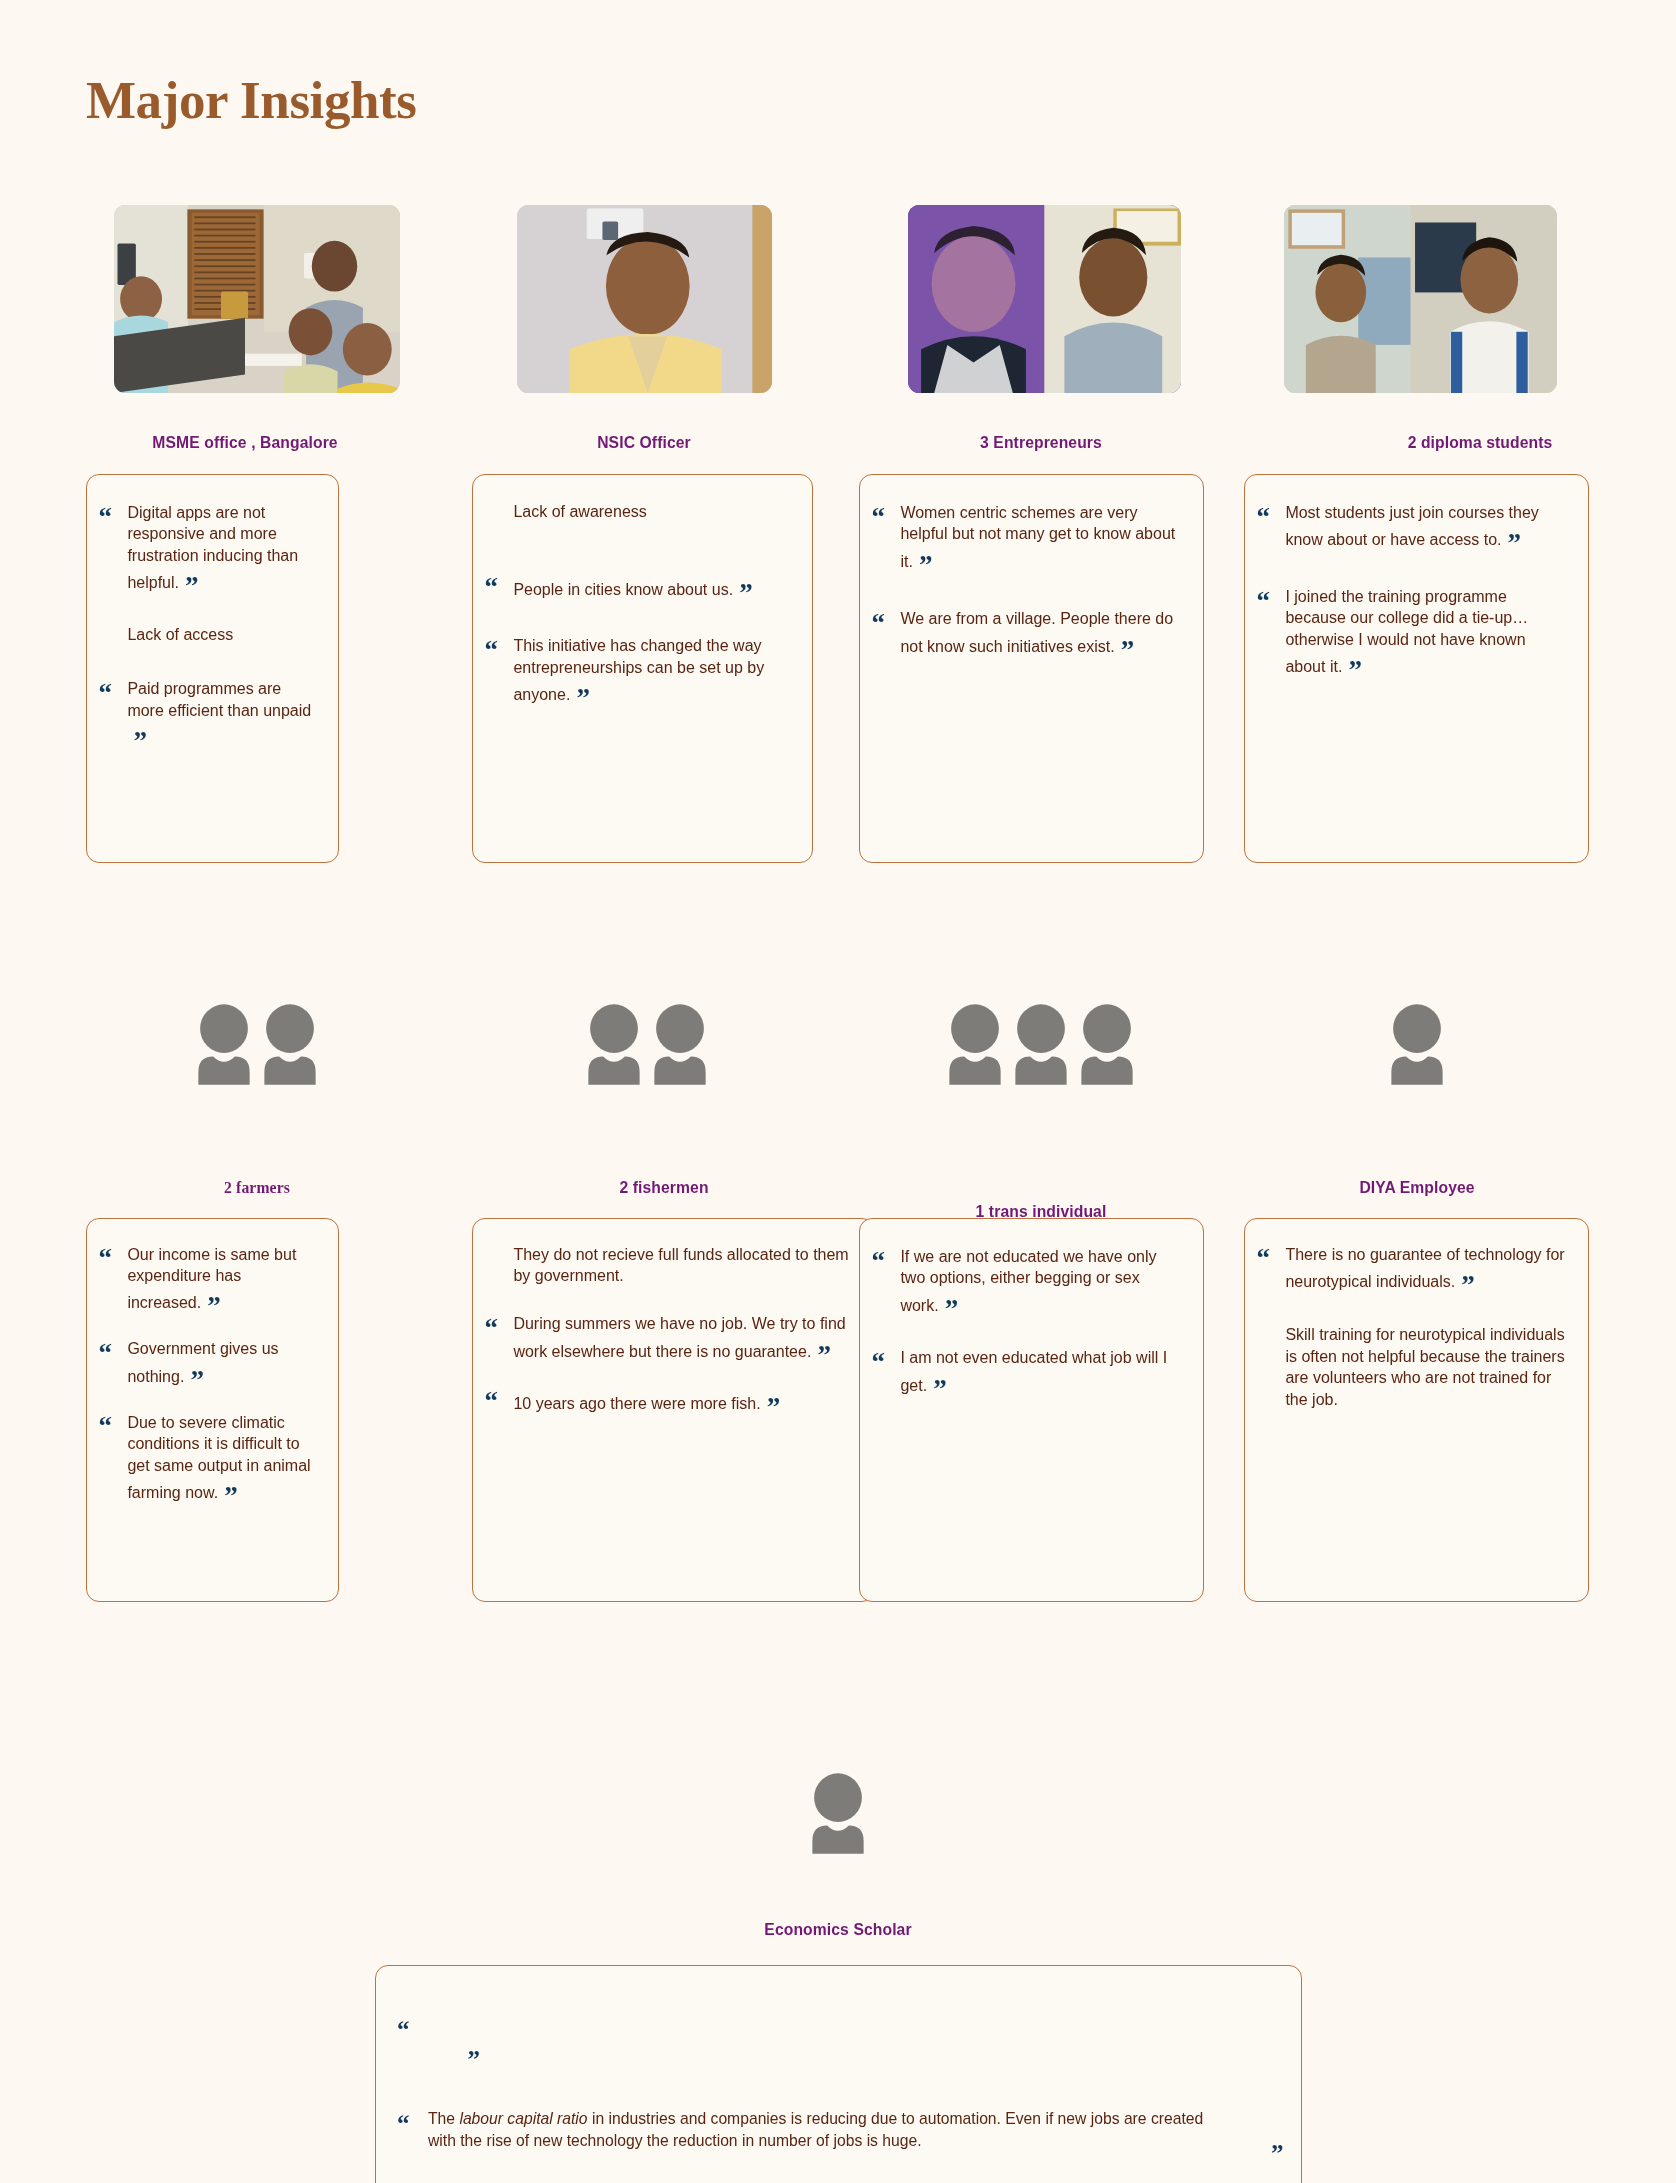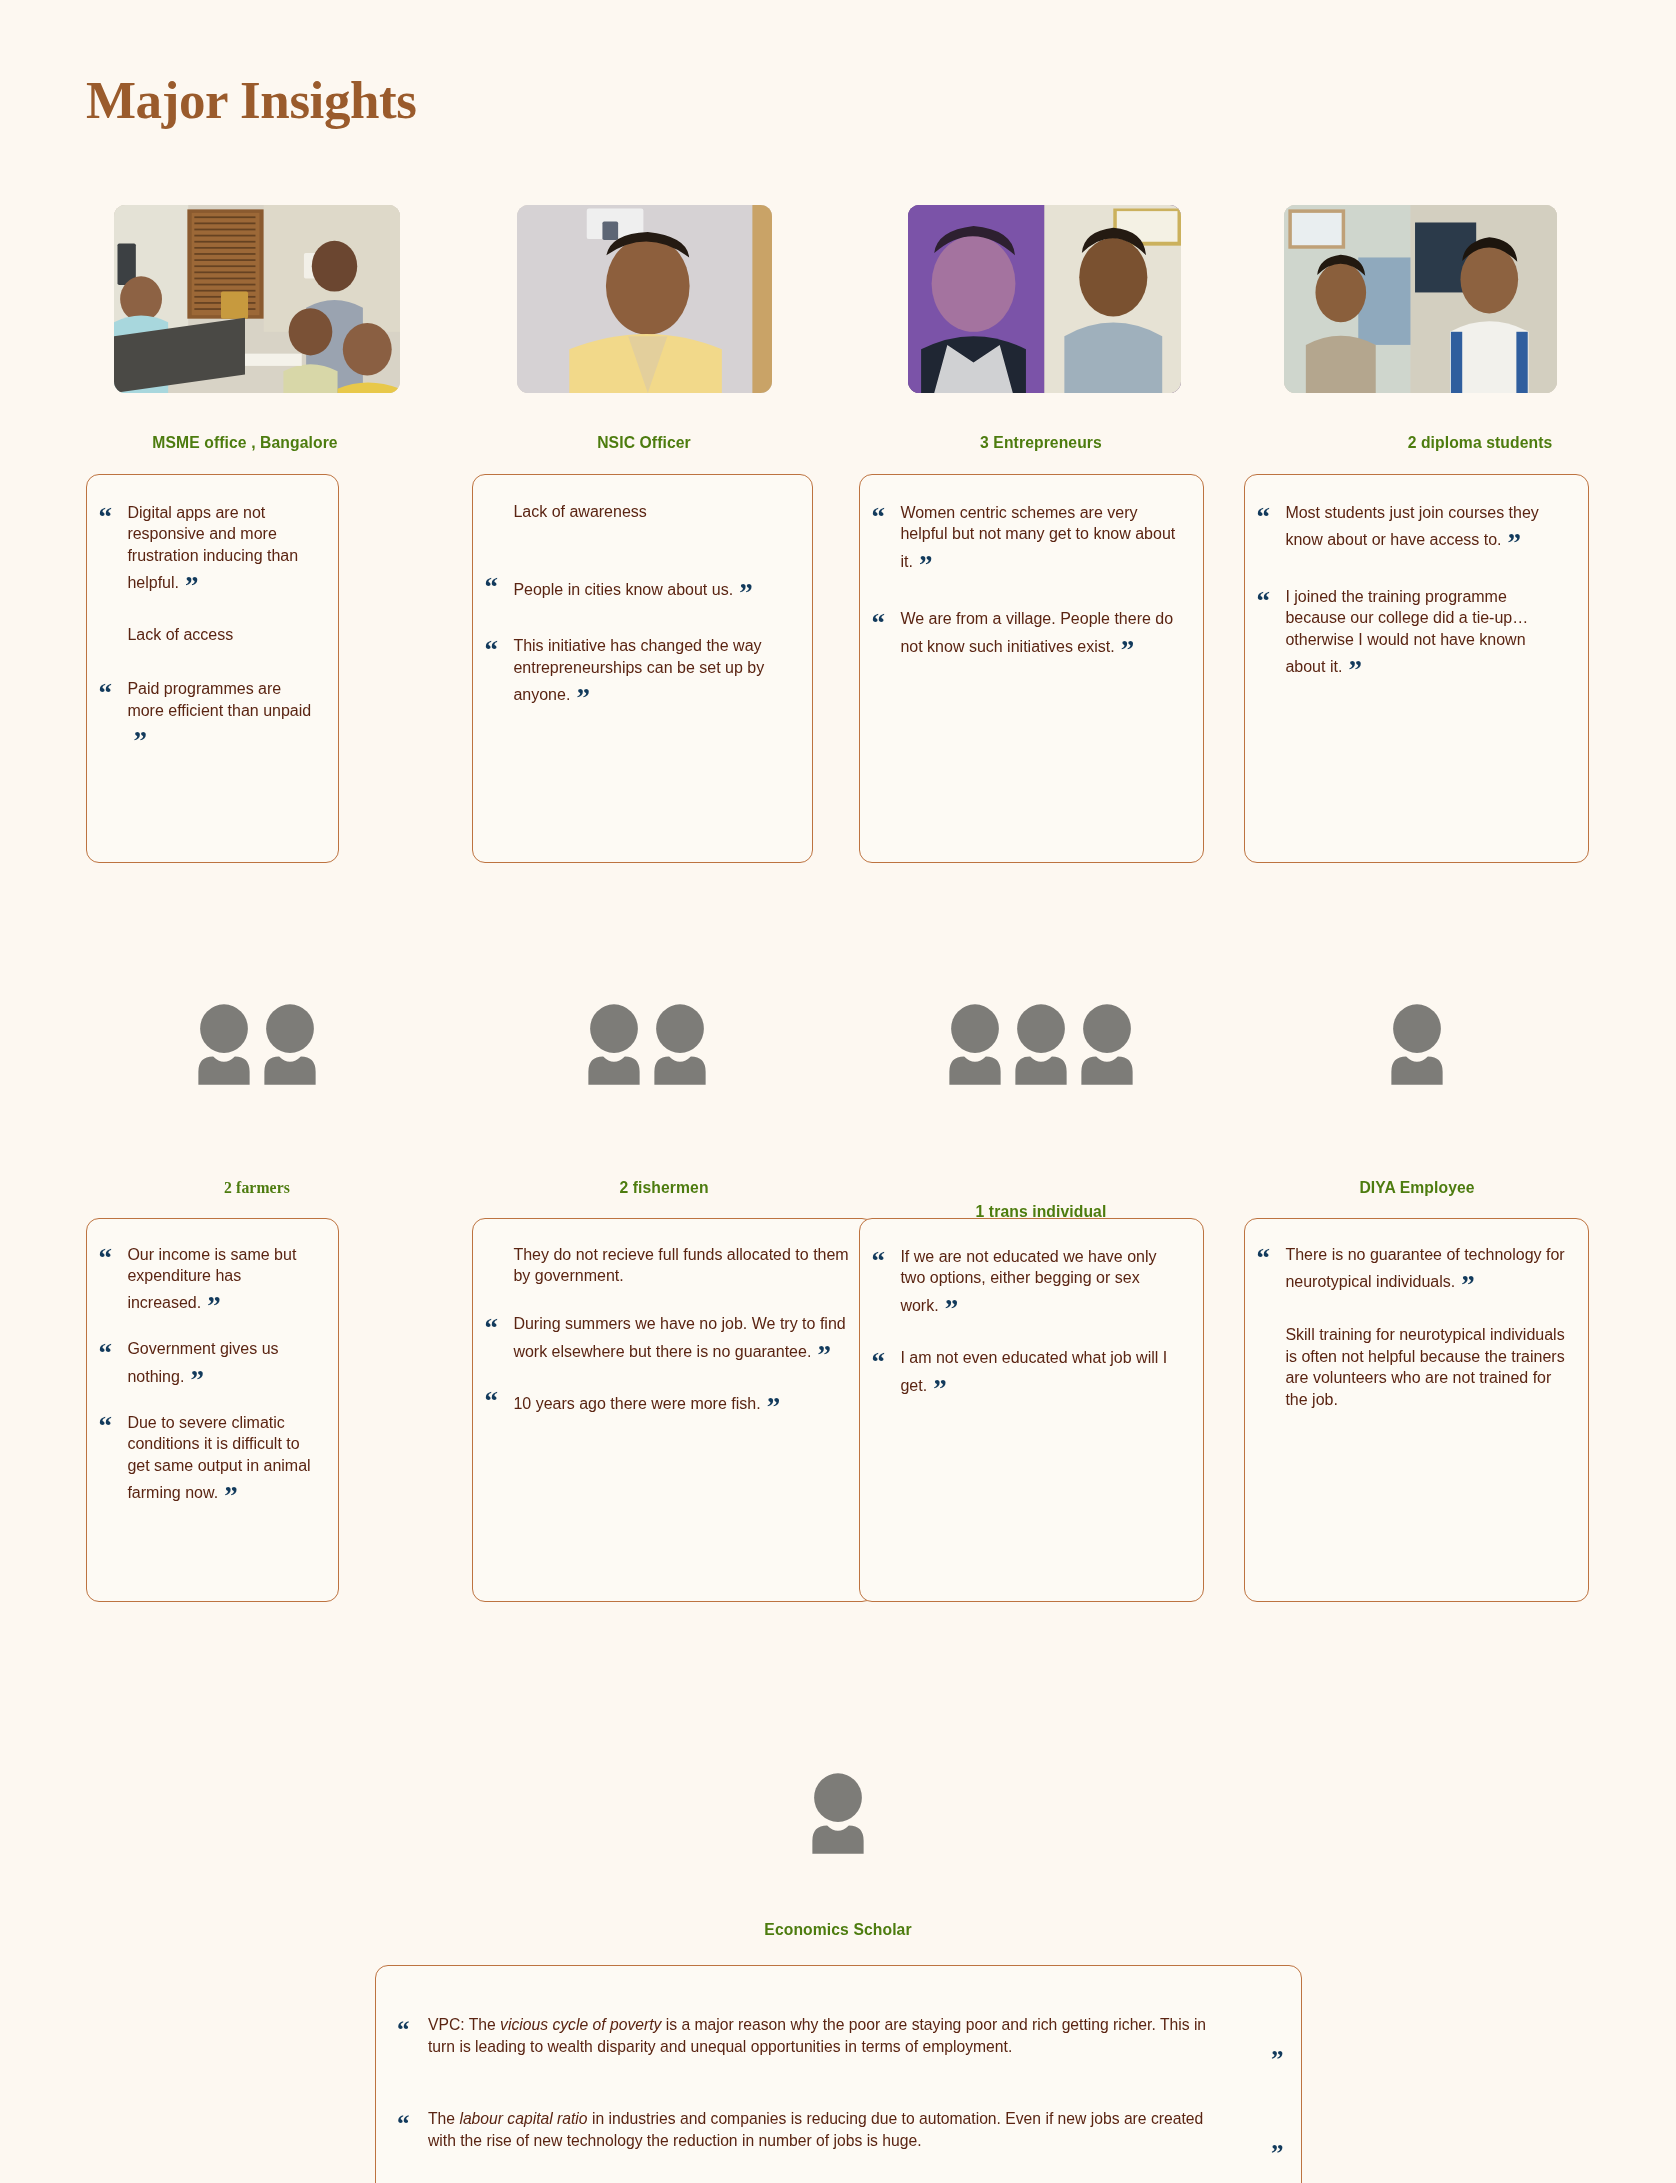--- a/index.html
+++ b/index.html
@@ -37,21 +37,21 @@
     background: #d9d2c8;
   }
   .photo svg { display: block; width: 100%; height: 100%; }
 
   
   .caption {
     position: absolute;
     text-align: center;
     font-size: 15.7px;
     font-weight: 700;
-    color: #4d7c0f;
+    color: #701a75;
     letter-spacing: 0.1px;
     white-space: nowrap;
     transform: translateX(-50%);
   }
 
   
   .people {
     position: absolute;
     display: flex;
     align-items: flex-end;
@@ -403,21 +403,20 @@
   <svg class="person-icon" width="53" height="81" viewBox="0 0 122 185">
       <ellipse cx="61" cy="56" rx="55" ry="56" fill="#7d7c78"></ellipse>
       <path d="M2 185 L2 155 Q2 120 36 120 Q48 132 61 132 Q74 132 86 120 Q120 120 120 155 L120 185 Z" fill="#7d7c78"></path>
     </svg>
 </div>
 <div class="caption" style="left:838px; top:1921px;">Economics Scholar</div>
 
 <div class="scholar-card" style="left:375px; top:1965px; width:927px; height:373px; padding:48px 17.5px 0 21px;">
   <div class="scholar-block" style="margin-bottom:36px;">
     <span class="qmark open">“</span>
-    <span class="scholar-text"><span>VPC: The </span><i>vicious cycle of poverty</i><span> is a major reason why the poor are staying poor and rich getting richer. This in turn is leading to wealth disparity and unequal opportunities in terms of employment.</span></span>
     <span class="scholar-end" style="padding-top:33px;">”</span>
   </div>
   <div class="scholar-block" style="margin-bottom:36px;">
     <span class="qmark open">“</span>
     <span class="scholar-text"><span>The </span><i>labour capital ratio</i><span> in industries and companies is reducing due to automation. Even if new jobs are created with the rise of new technology the reduction in number of jobs is huge.</span></span>
     <span class="scholar-end" style="padding-top:33px;">”</span>
   </div>
 
 </div>
 

